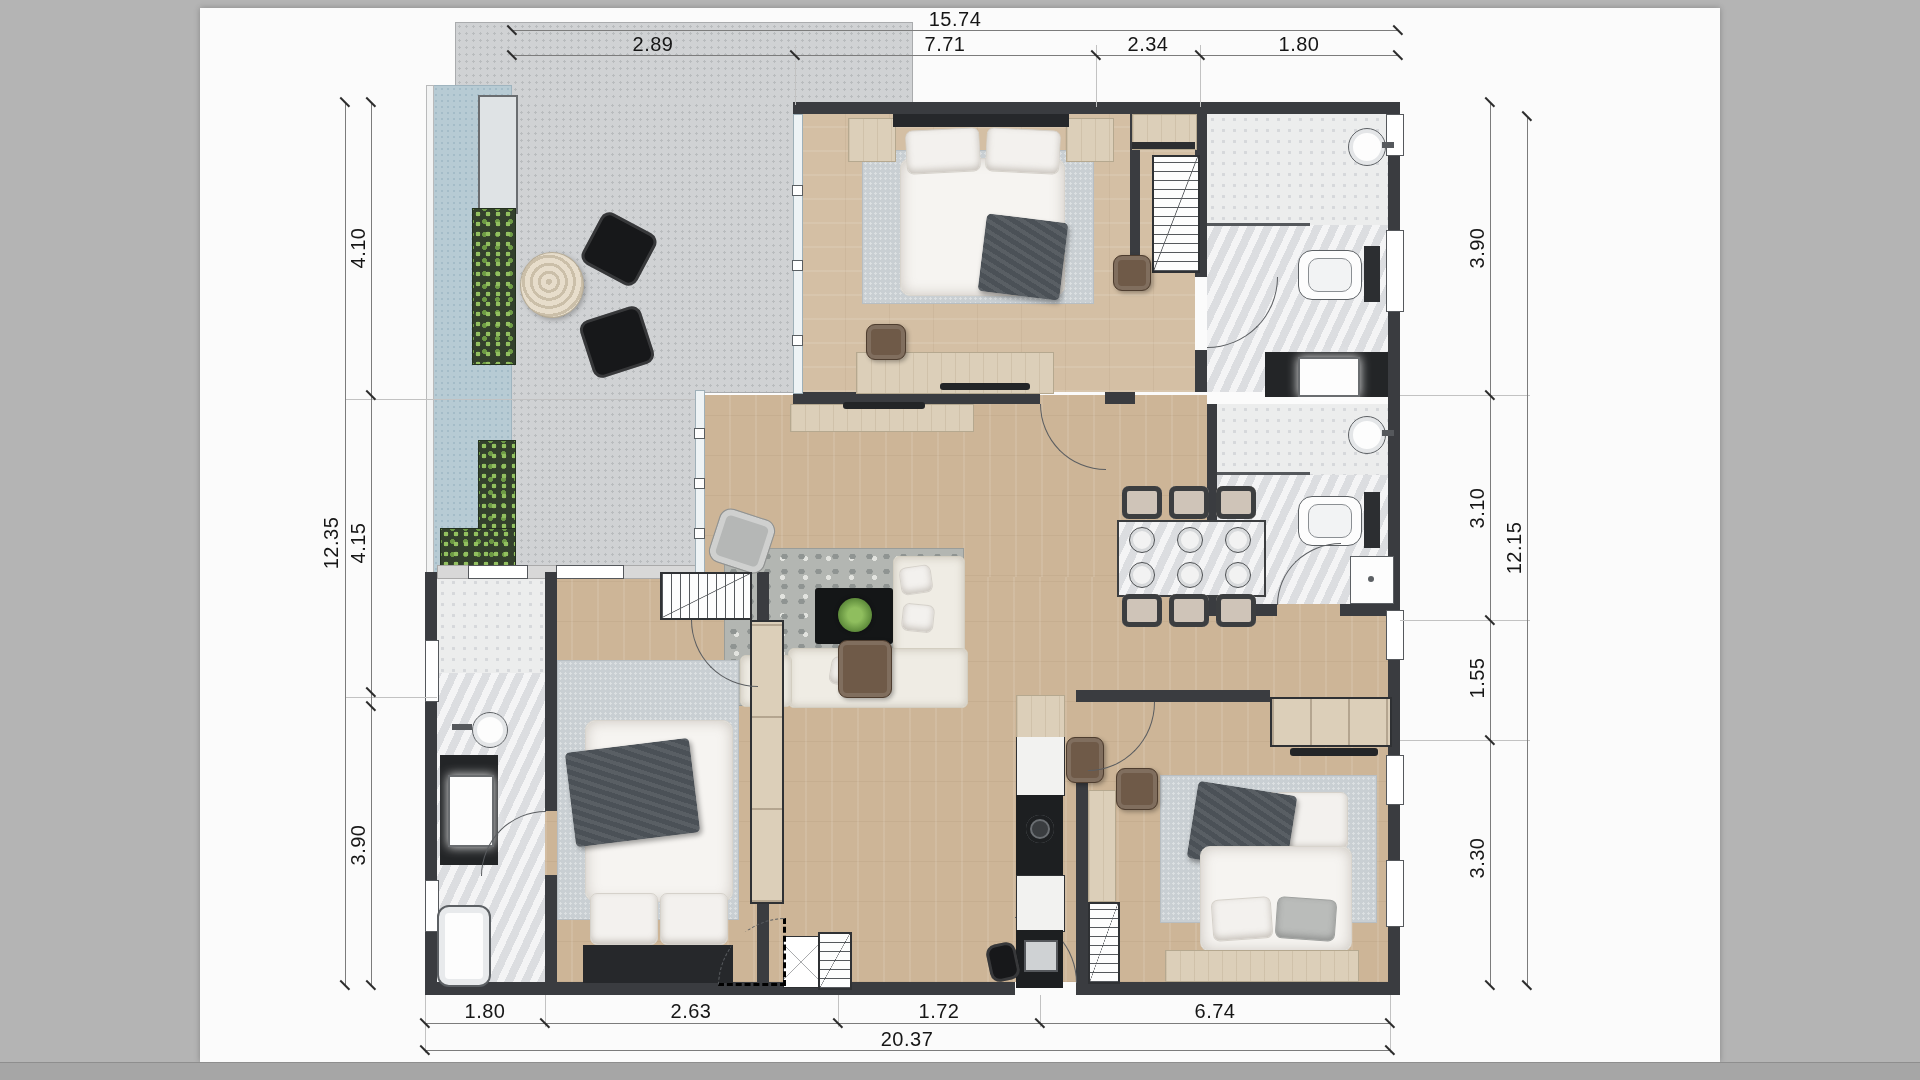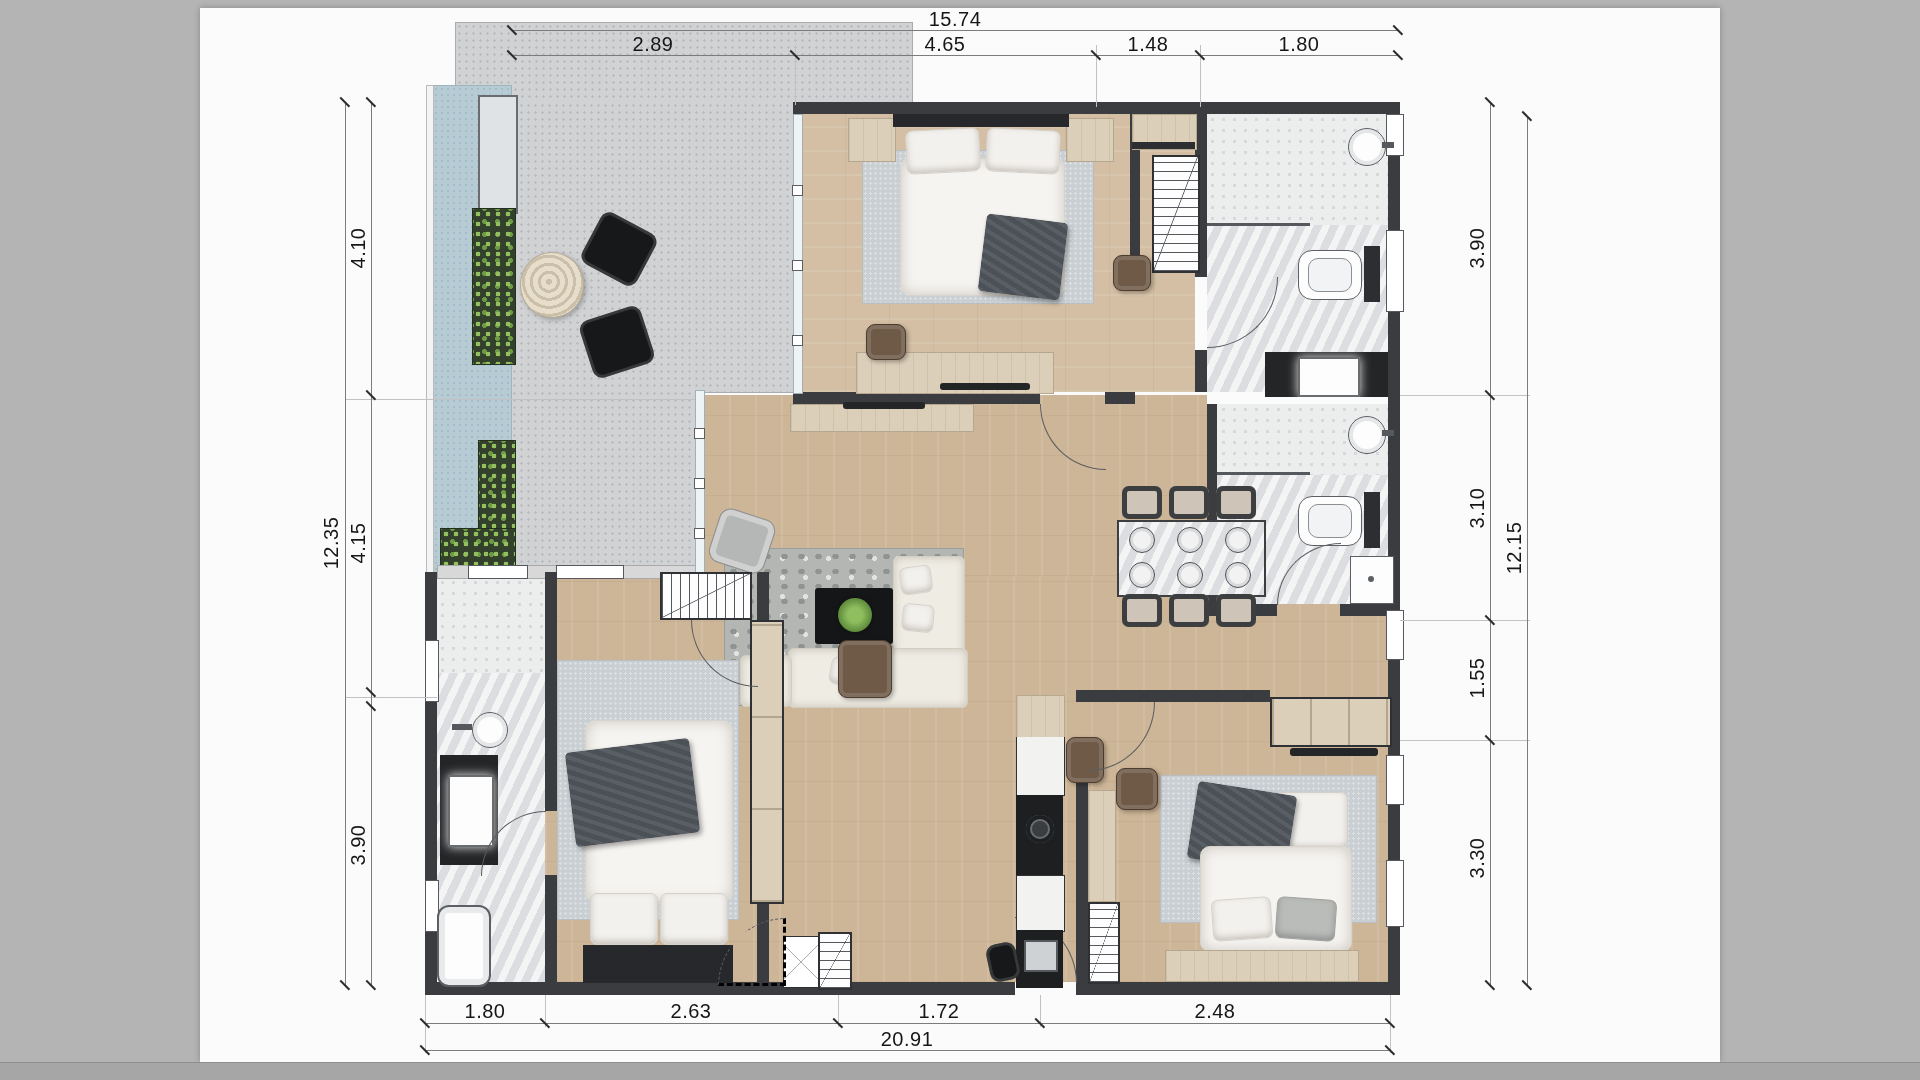--- a/index.html
+++ b/index.html
@@ -255,22 +255,22 @@
   <div class="tick" style="left:512px;top:30px;"></div>
     <div class="tick" style="left:1398px;top:30px;"></div>
   <span class="dl" style="left:955px;top:19px;">15.74</span>
   <div class="dim-h" style="left:512px;top:55px;width:886px;"></div>
   <div class="tick" style="left:512px;top:55px;"></div>
     <div class="tick" style="left:795px;top:55px;"></div>
   <div class="tick" style="left:1096px;top:55px;"></div>
     <div class="tick" style="left:1200px;top:55px;"></div>
   <div class="tick" style="left:1398px;top:55px;"></div>
   <span class="dl" style="left:653px;top:44px;">2.89</span>
-  <span class="dl" style="left:945px;top:44px;">4.65</span>
-  <span class="dl" style="left:1148px;top:44px;">1.48</span>
+  <span class="dl" style="left:945px;top:44px;">7.71</span>
+  <span class="dl" style="left:1148px;top:44px;">2.34</span>
   <span class="dl" style="left:1299px;top:44px;">1.80</span>
 
   <div class="dim-v" style="left:345px;top:102px;height:883px;"></div>
   <div class="tick" style="left:345px;top:102px;"></div>
     <div class="tick" style="left:345px;top:985px;"></div>
   <span class="dl dlv" style="left:331px;top:543px;">12.35</span>
   <div class="dim-v" style="left:371px;top:102px;height:883px;"></div>
   <div class="tick" style="left:371px;top:102px;"></div>
     <div class="tick" style="left:371px;top:395px;"></div>
   <div class="tick" style="left:371px;top:692px;"></div>
@@ -297,20 +297,20 @@
 
   <div class="dim-h" style="left:425px;top:1023px;width:965px;"></div>
   <div class="tick" style="left:425px;top:1023px;"></div>
     <div class="tick" style="left:545px;top:1023px;"></div>
   <div class="tick" style="left:838px;top:1023px;"></div>
     <div class="tick" style="left:1040px;top:1023px;"></div>
   <div class="tick" style="left:1390px;top:1023px;"></div>
   <span class="dl" style="left:485px;top:1011px;">1.80</span>
   <span class="dl" style="left:691px;top:1011px;">2.63</span>
   <span class="dl" style="left:939px;top:1011px;">1.72</span>
-  <span class="dl" style="left:1215px;top:1011px;">2.48</span>
+  <span class="dl" style="left:1215px;top:1011px;">6.74</span>
   <div class="dim-h" style="left:425px;top:1050px;width:965px;"></div>
   <div class="tick" style="left:425px;top:1050px;"></div>
     <div class="tick" style="left:1390px;top:1050px;"></div>
-  <span class="dl" style="left:907px;top:1039px;">20.91</span>
+  <span class="dl" style="left:907px;top:1039px;">20.37</span>
 
   <div class="abs" style="left:0;top:1062px;width:1920px;height:18px;background:#a6a6a6;border-top:1px solid #8e8e8e;"></div>
 </div>
 
 </body></html>

